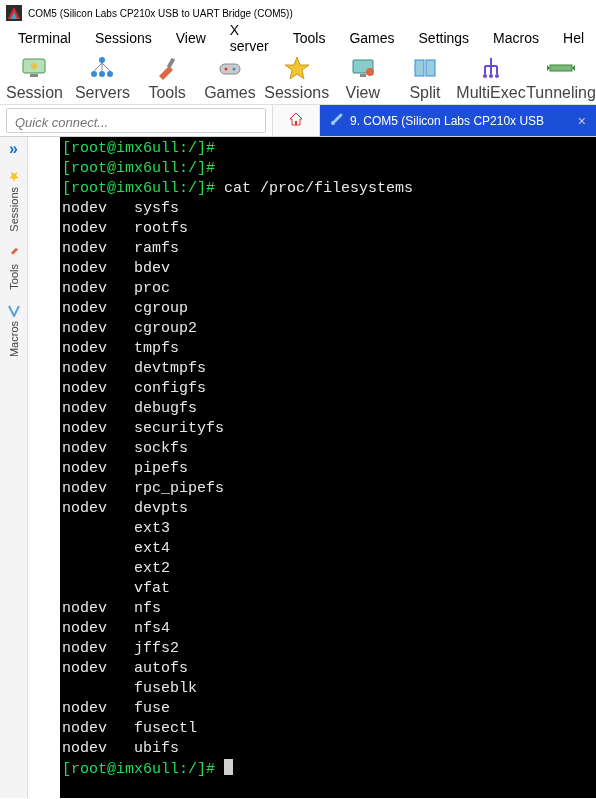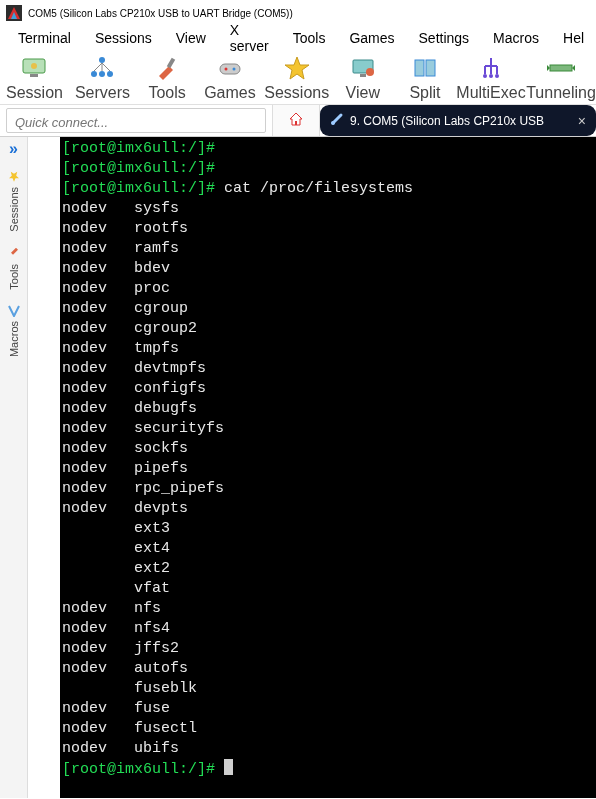--- a/index.html
+++ b/index.html
@@ -102,25 +102,24 @@
     padding: 0 10px;
     font-size: 12px;
     position: relative;
   }
   .tab.home {
     background:#fafafa;
     border-left:1px solid #ddd; border-right:1px solid #ddd;
     width:48px; justify-content:center;
   }
   .tab.active {
-    background:#0f172a;
+    background:#1d4ed8;
     color:#fff;
     flex:1;
     min-width:0;
-    border-radius:9px;
   }
   .tab.active .tab-label { white-space:nowrap; overflow:hidden; text-overflow:ellipsis; flex:1; }
   .tab-close { margin-left:8px; color:#ccc; font-size:14px; }
 
   
   .main {
     display:flex;
     height: calc(799px - 26px - 24px - 56px - 32px);
   }
 

